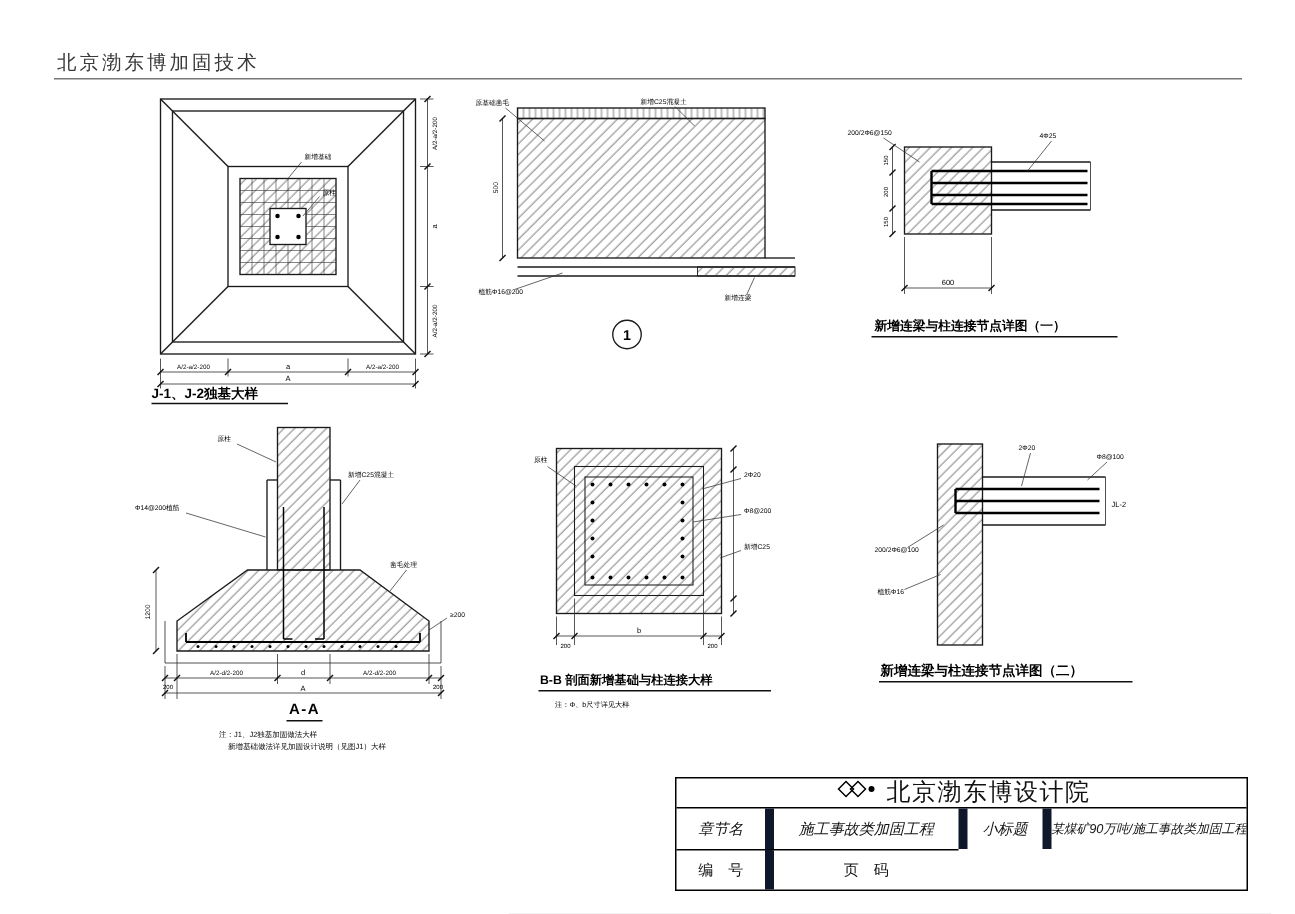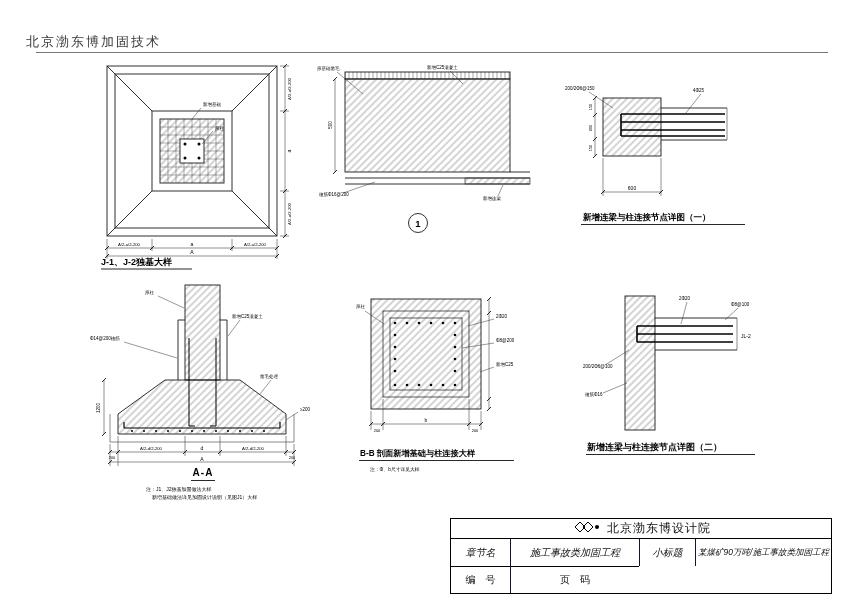--- a/index.html
+++ b/index.html
@@ -1,38 +1,38 @@
 <!DOCTYPE html>
 <html><head>
 <meta charset="utf-8">
 <style>
   html,body{margin:0;padding:0;background:#e8e8e8;}
   .sheet{position:relative;width:863px;height:609px;background:#fff;overflow:hidden;
          font-family:"Liberation Sans","DejaVu Sans",sans-serif;color:#111;}
-  .hdr{position:absolute;left:26px;top:33px;font-family:"DejaVu Serif","Liberation Serif",serif;
+  .hdr{position:absolute;left:38px;top:33px;font-family:"DejaVu Serif","Liberation Serif",serif;
        font-size:13px;color:#3a3a3a;letter-spacing:2px;}
   .hdr-line{position:absolute;left:36px;top:52px;width:792px;height:0;border-top:1px solid #777;}
   .drw{position:absolute;overflow:visible;}
   svg text{font-family:"Liberation Sans","DejaVu Sans",sans-serif;fill:#000;stroke:none;}
   .lw{stroke:#1a1a1a;stroke-width:0.9;fill:none;}
   .lt{stroke:#2a2a2a;stroke-width:0.55;fill:none;}
   .dm{stroke:#333;stroke-width:0.55;fill:none;}
   .ld{stroke:#333;stroke-width:0.5;fill:none;}
   .tk{stroke:#111;stroke-width:0.9;}
   .gr{stroke:#333;stroke-width:0.4;}
   .bar{stroke:#000;stroke-width:1.6;fill:none;}
   .dt{fill:#000;stroke:none;}
   
   .tb{position:absolute;left:450px;top:518px;width:382px;height:76px;border:1px solid #000;
       box-sizing:border-box;background:#fff;}
   .tb-r1{height:20px;border-bottom:1px solid #000;display:flex;align-items:center;
          justify-content:center;gap:6px;box-sizing:border-box;}
-  .tb-inst{font-size:12px;letter-spacing:1px;color:#111;}
+  .tb-inst{font-size:16px;letter-spacing:1px;color:#111;}
   .tb-grid{display:grid;grid-template-columns:59px 129px 56px auto;grid-template-rows:27px 27px;height:54px;}
-  .c{display:flex;align-items:center;justify-content:center;border-left:1px solid #0f172a;
+  .c{display:flex;align-items:center;justify-content:center;border-left:6px solid #0f172a;
      border-top:1px solid #000;font-size:10px;box-sizing:border-box;text-align:center;overflow:hidden;white-space:nowrap;}
   .c:nth-child(4n+1){border-left:none;}
   .c:nth-child(-n+4){border-top:none;font-style:italic;}
   .small{font-size:8.5px;}
   .code{letter-spacing:1px;font-size:10.5px;}
 </style>
 </head>
 <body>
 
 <div class="sheet">

